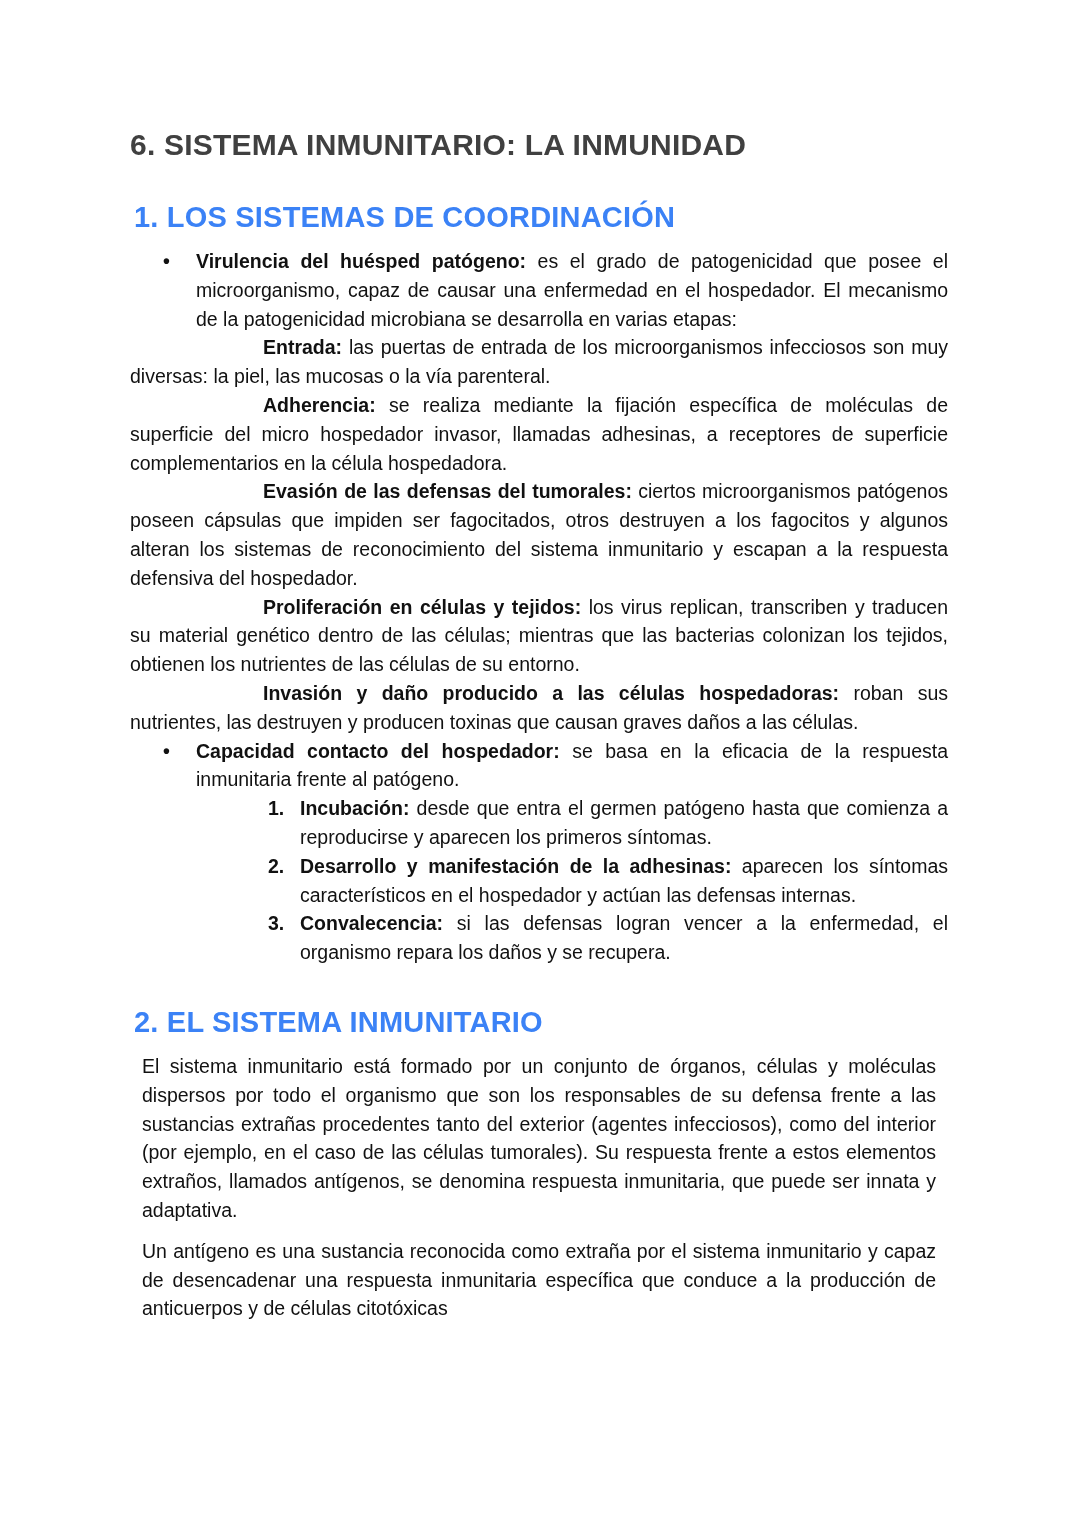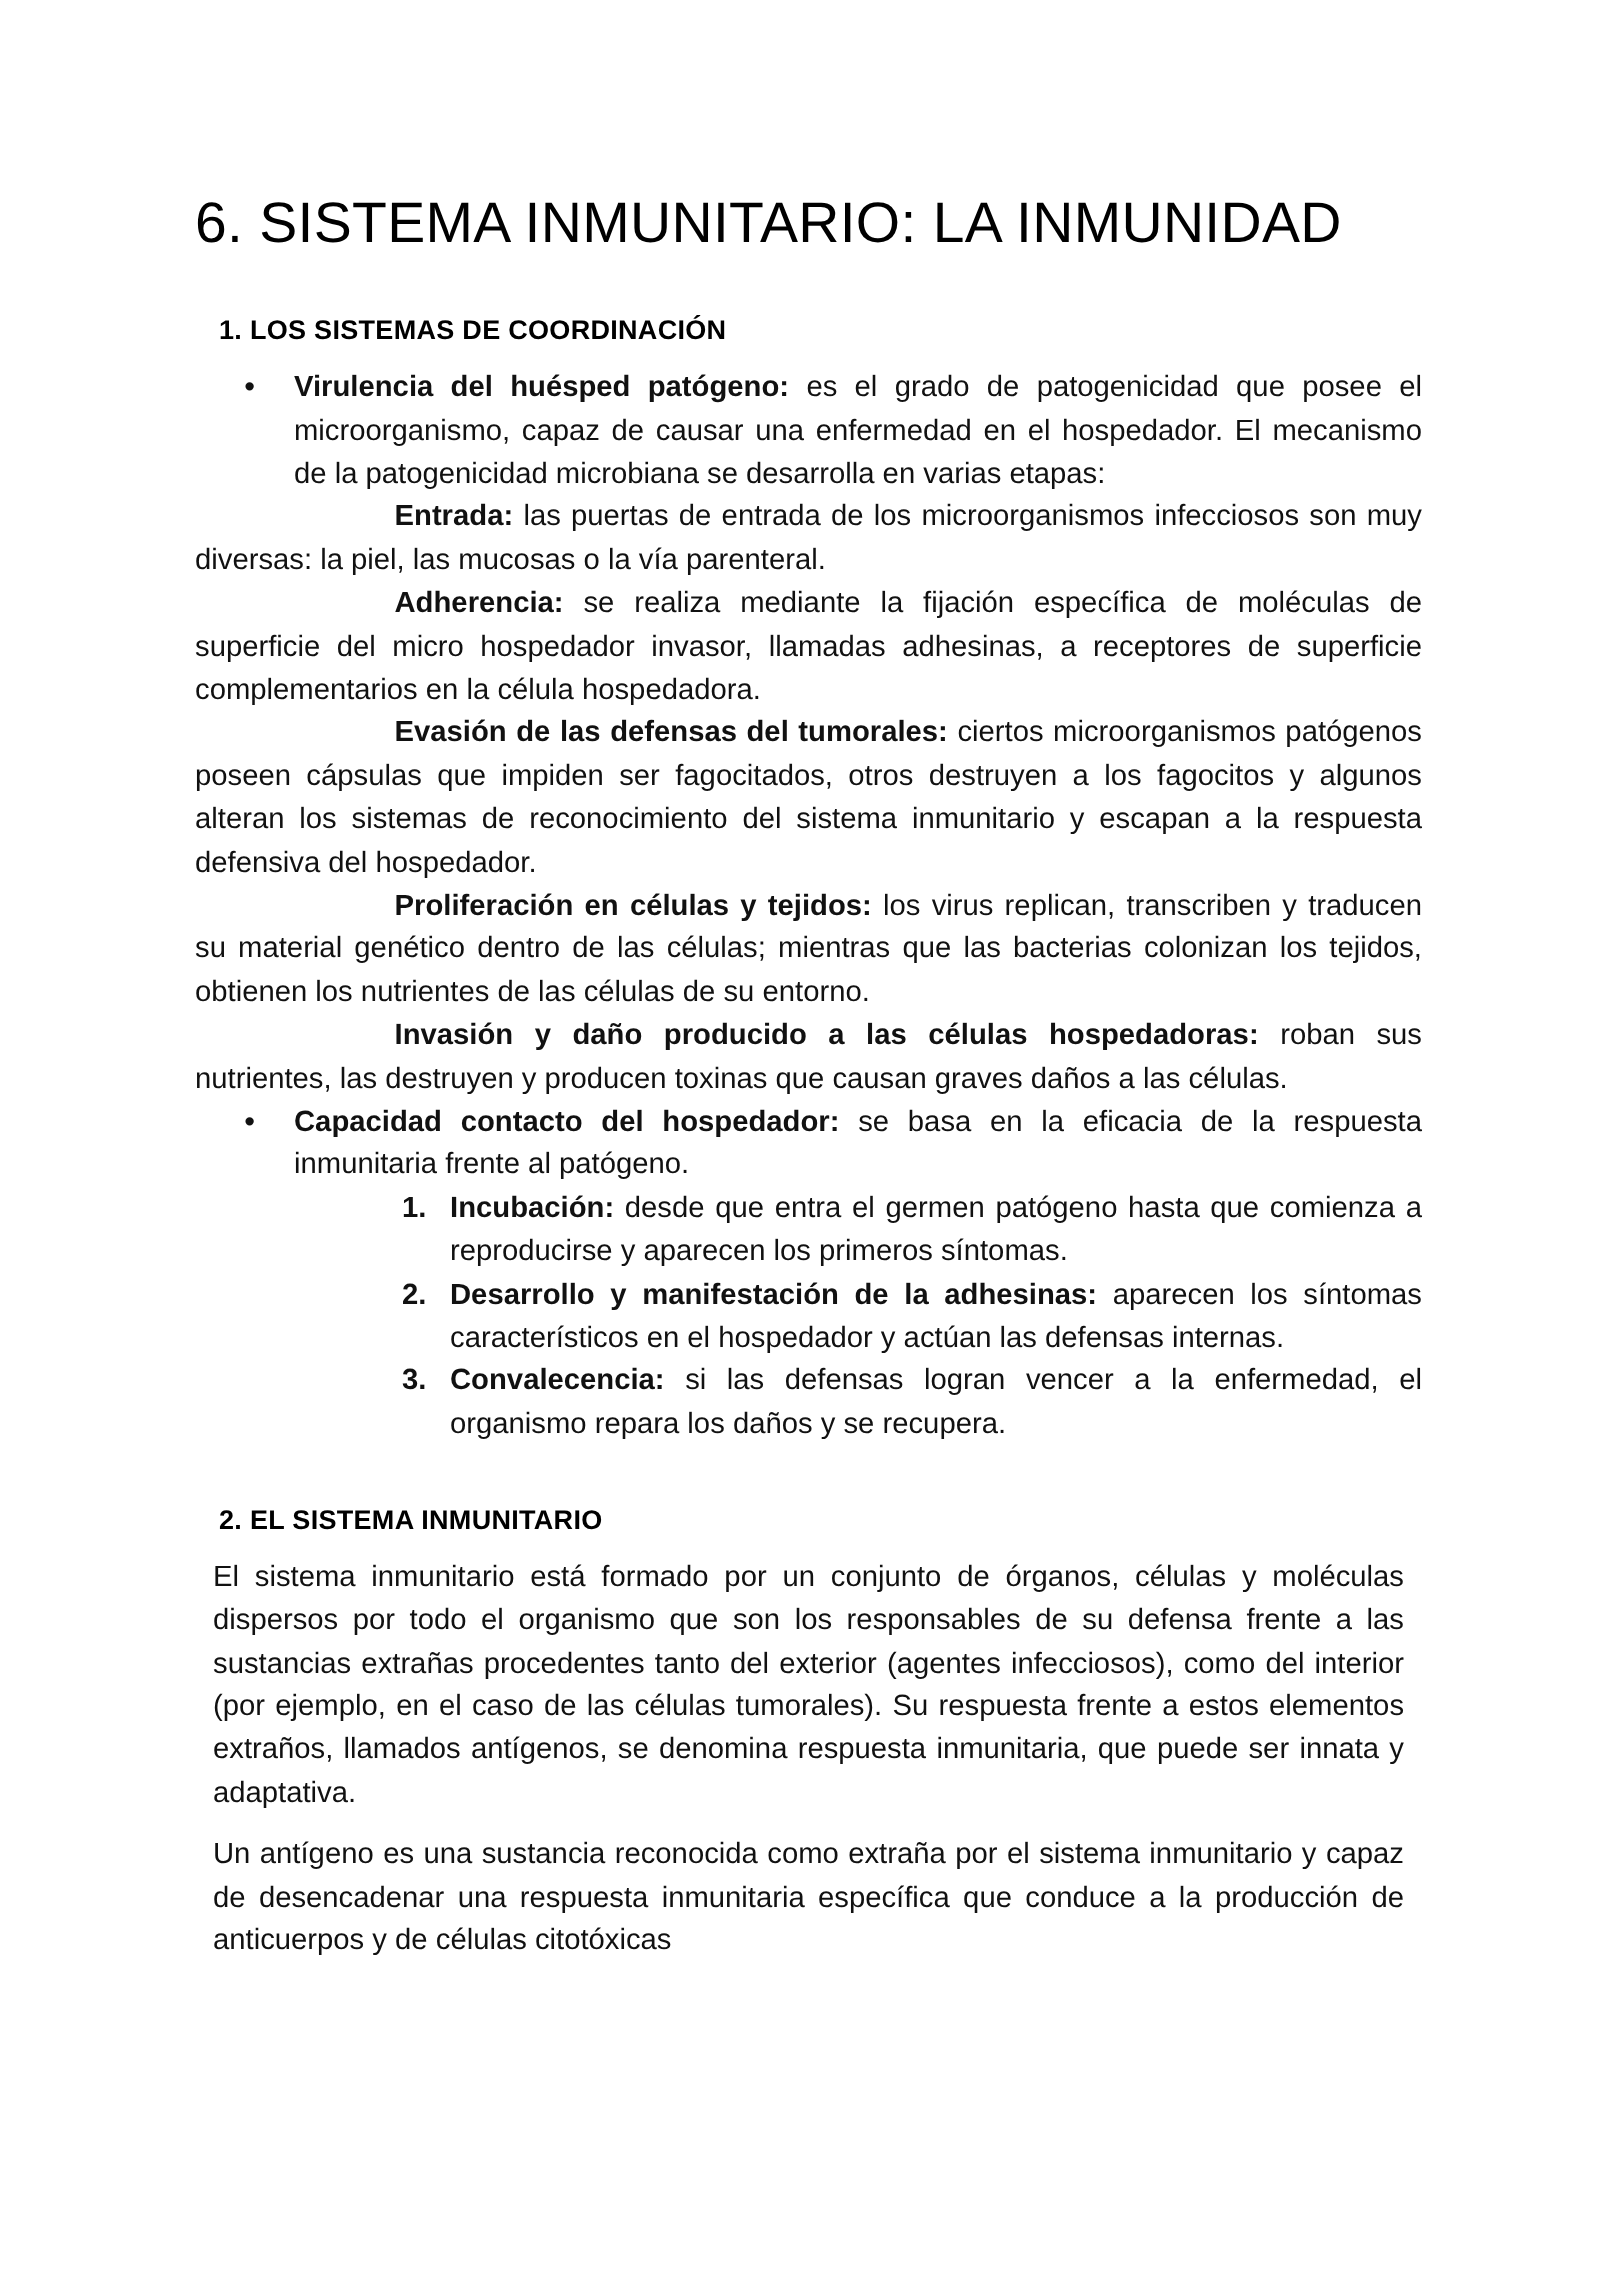--- a/index.html
+++ b/index.html
@@ -14,30 +14,30 @@
     height: 1525px;
     background: #ffffff;
     overflow: hidden;
   }
   .content {
     padding: 128px 132px 0 130px;
     color: #111111;
   }
   .doc-title {
     margin: 0;
-    font-size: 38px;
-    font-weight: normal;
-    color: #000000;
+    font-size: 30px;
+    font-weight: bold;
+    color: #404040;
     letter-spacing: 0.2px;
   }
   .section-heading {
-    margin: 39px 0 13px 16px;
-    font-size: 18px;
+    margin: 39px 0 13px 4px;
+    font-size: 29px;
     font-weight: bold;
-    color: #000000;
+    color: #3b82f6;
     letter-spacing: 0.2px;
   }
   .body-text {
     font-size: 19.5px;
     line-height: 28.8px;
     text-align: justify;
   }
   p.para { margin: 12px; }
   .bullet-item {
     position: relative;

